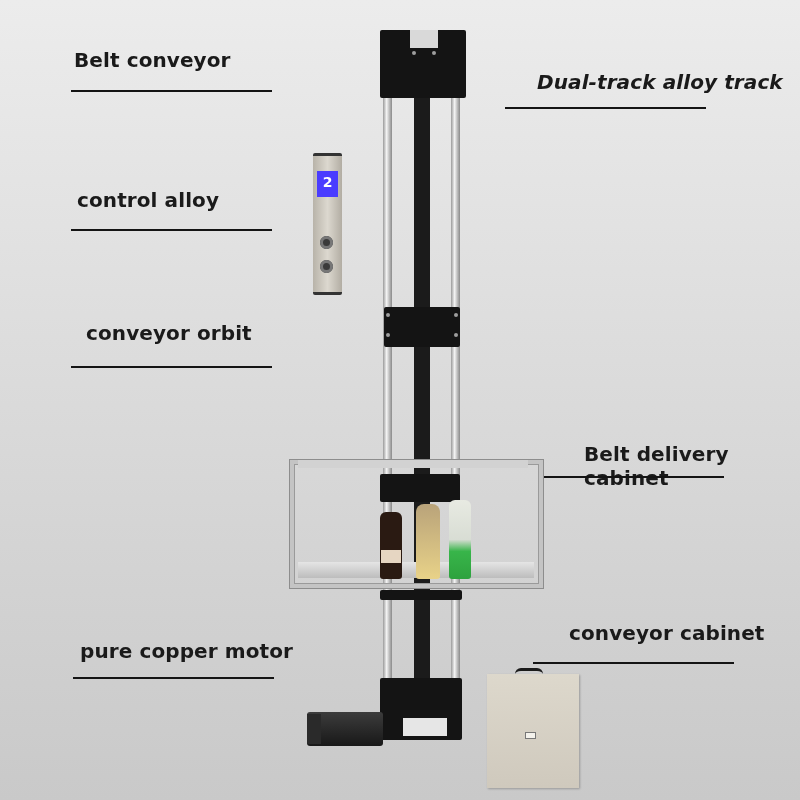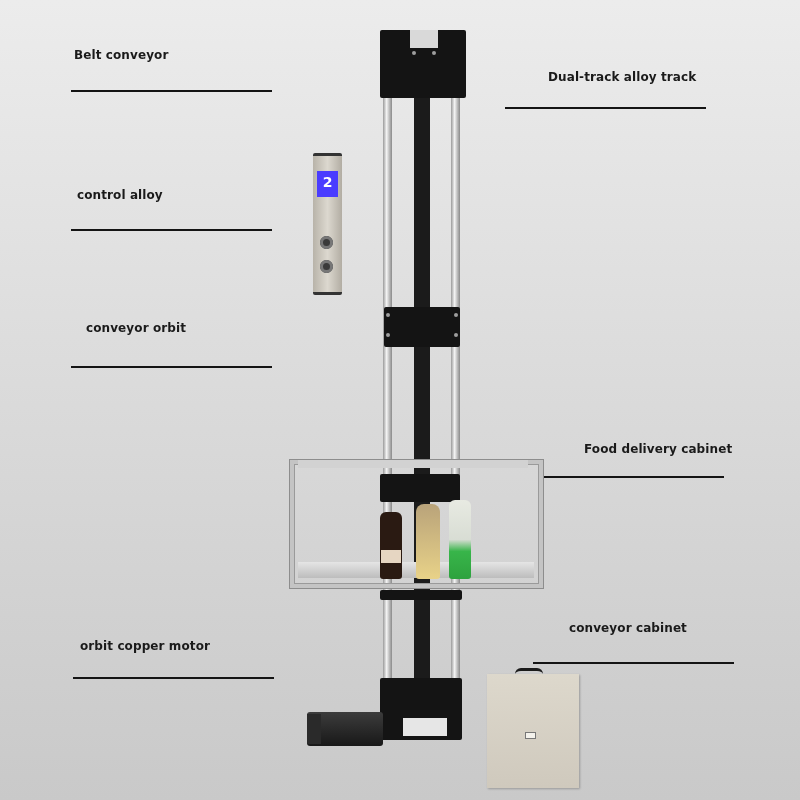--- a/index.html
+++ b/index.html
@@ -1,46 +1,46 @@
 <!DOCTYPE html>
 <html><head>
 <meta charset="utf-8">
 <style>
   html,body{margin:0;padding:0;}
   body{width:800px;height:800px;overflow:hidden;position:relative;
     background:linear-gradient(180deg,#ececec 0%,#dcdcdc 45%,#c9c9c9 100%);
     font-family:"DejaVu Sans","Liberation Sans",sans-serif;}
-  .label{position:absolute;font-size:12px;font-weight:bold;color:#1a1a1a;letter-spacing:0.1px;}
+  .label{position:absolute;font-size:20px;font-weight:bold;color:#1a1a1a;letter-spacing:0.1px;}
   .rule{position:absolute;height:2px;background:#141414;}
   .abs{position:absolute;}
   .rail{position:absolute;background:linear-gradient(90deg,#9a9a9a,#f4f4f4 40%,#bdbdbd 70%,#8a8a8a);}
   .belt{position:absolute;background:#1b1b1b;}
   .blk{position:absolute;background:#141414;border-radius:2px;}
   .bolt{position:absolute;width:4px;height:4px;border-radius:50%;background:#9e9e9e;}
   .frame{position:absolute;border:4px solid #c4c4c4;box-shadow:inset 0 0 0 1px #9a9a9a,0 0 0 1px #8d8d8d;}
 </style>
 </head>
 <body>
 
 <div class="label" style="left:74px;top:48px;">Belt conveyor</div>
 <div class="rule" style="left:71px;top:90px;width:201px;"></div>
 
-<div class="label" style="left:548px;top:70px;">Dual-track alloy track</div>
+<div class="label" style="left:537px;top:70px;font-style:italic;">Dual-track alloy track</div>
 <div class="rule" style="left:505px;top:107px;width:201px;"></div>
 
 <div class="label" style="left:77px;top:188px;">control alloy</div>
 <div class="rule" style="left:71px;top:229px;width:201px;"></div>
 
 <div class="label" style="left:86px;top:321px;">conveyor orbit</div>
 <div class="rule" style="left:71px;top:366px;width:201px;"></div>
 
-<div class="label" style="left:584px;top:442px;">Food delivery cabinet</div>
+<div class="label" style="left:584px;top:442px;">Belt delivery cabinet</div>
 <div class="rule" style="left:540px;top:476px;width:184px;"></div>
 
-<div class="label" style="left:80px;top:639px;">orbit copper motor</div>
+<div class="label" style="left:80px;top:639px;">pure copper motor</div>
 <div class="rule" style="left:73px;top:677px;width:201px;"></div>
 
 <div class="label" style="left:569px;top:621px;">conveyor cabinet</div>
 <div class="rule" style="left:533px;top:662px;width:201px;"></div>
 
 <div>
   <div class="rail" style="left:383px;top:60px;width:9px;height:680px;"></div>
   <div class="rail" style="left:451px;top:60px;width:9px;height:680px;"></div>
   <div class="belt" style="left:414px;top:80px;width:16px;height:640px;"></div>
 

